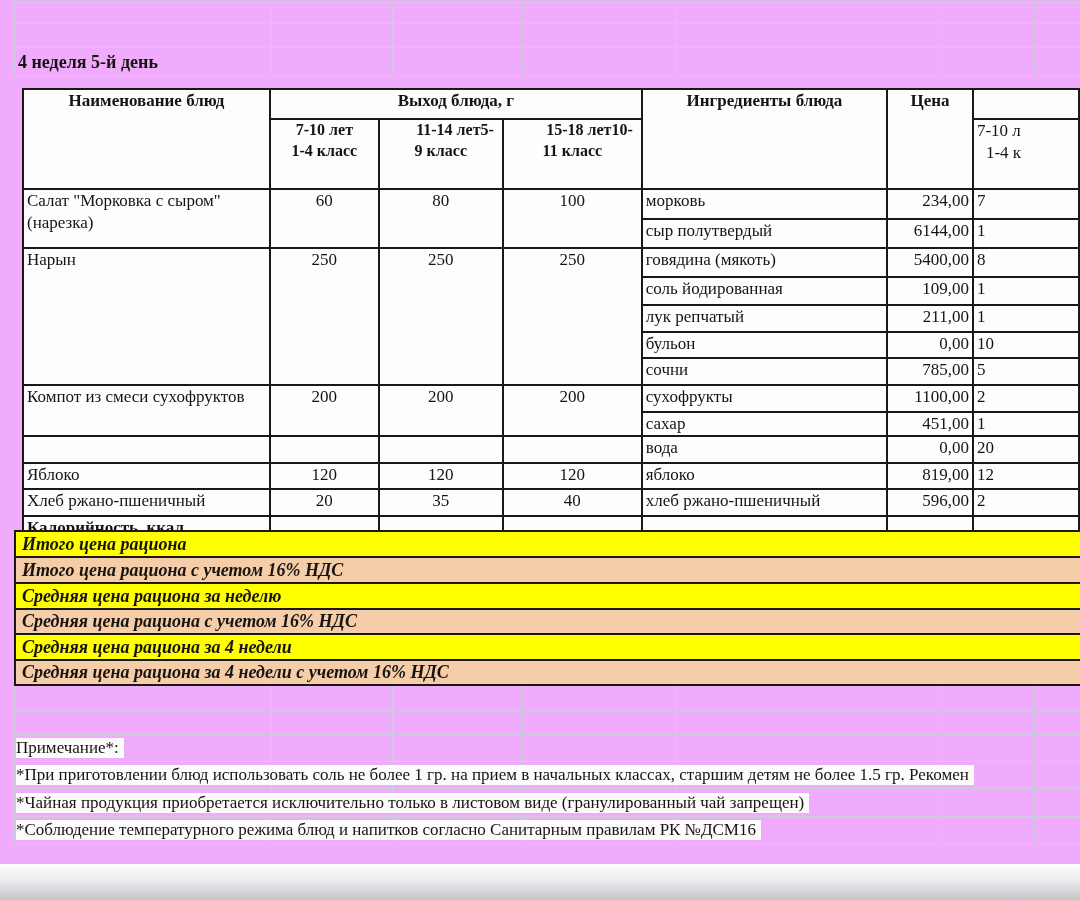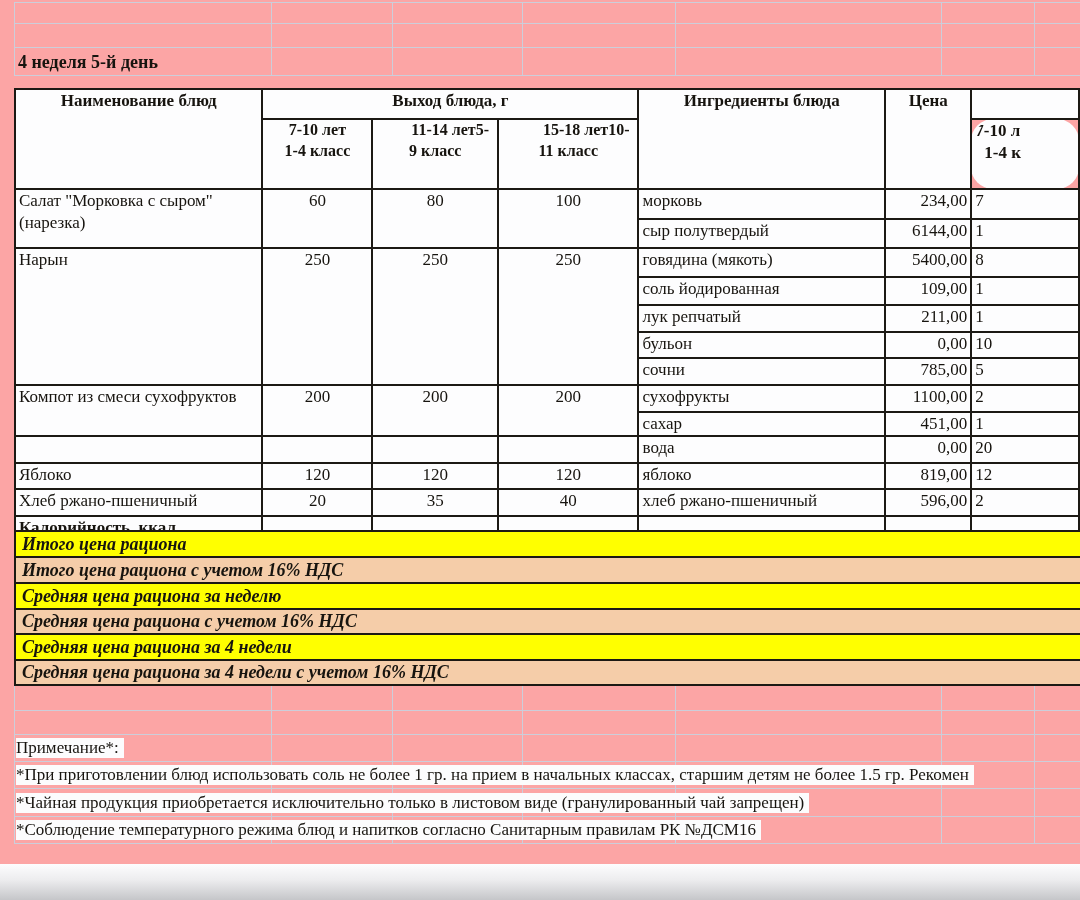--- a/index.html
+++ b/index.html
@@ -1,46 +1,46 @@
 <!DOCTYPE html>
 <html><head>
 <meta charset="utf-8">
 <style>
   html,body{margin:0;padding:0;}
   body{width:1080px;height:900px;overflow:hidden;background:#e9e9ec;}
-  .sheet{position:relative;width:1080px;height:900px;background:#fca5a5;overflow:hidden;
+  .sheet{position:relative;width:1080px;height:900px;background:#f0abfc;overflow:hidden;
          font-family:"Liberation Serif", serif;color:#17140f;}
   
   .grid{position:absolute;left:14px;width:1066px;}
   .grid-row{position:relative;border-bottom:1px solid #ccceda;overflow:hidden;}
   .grid-row .vl{position:absolute;top:0;bottom:0;width:1px;background:#ccceda;}
   .vl.v0{left:0;} .vl.v1{left:257px;} .vl.v2{left:378px;} .vl.v3{left:508px;}
   .vl.v4{left:661px;} .vl.v5{left:927px;} .vl.v6{left:1020px;}
   .week-label{position:absolute;left:4px;top:50%;transform:translateY(-50%);
               font-weight:bold;font-size:18px;white-space:nowrap;}
   .note-text{position:absolute;left:2px;top:50%;transform:translateY(-50%);
              background:#fcfcfd;white-space:nowrap;font-size:17px;padding-right:5px;z-index:2;}
   .italic-note{font-style:italic;font-size:16px;letter-spacing:-0.2px;}
   
-  table.menu{position:absolute;left:14px;top:88px;border-collapse:collapse;table-layout:fixed;}
+  table.menu{position:absolute;left:22px;top:88px;border-collapse:collapse;table-layout:fixed;}
   table.menu td{border:2px solid #1c1914;font-size:17px;padding:0 3px;overflow:hidden;
                 vertical-align:top;background:#fdfdfe;line-height:1.3;}
   td.hc{text-align:center;vertical-align:middle;font-weight:bold;}
   td.dish{white-space:nowrap;padding-left:4px;}
   td.dish.wrap{white-space:normal;}
   td.bold{font-weight:bold;}
   td.num{text-align:center;padding-top:1px;}
   td.ing{padding-left:5px;white-space:nowrap;margin-top:25px;}
   td.price{text-align:right;padding-right:7px;white-space:nowrap;margin-top:16px;}
   td.extra{padding-left:30px;white-space:nowrap;}
   .subline1{display:flex;justify-content:flex-end;padding:0 5px;font-weight:bold;font-size:16px;}
   .subline1.center{justify-content:center;}
   .subline2{text-align:center;font-weight:bold;font-size:16px;}
   td.sub{vertical-align:middle;}
-  td.extra-sub{vertical-align:middle;padding-left:16px;font-weight:bold;font-size:16px;border-radius:22px;}
+  td.extra-sub{vertical-align:middle;padding-left:16px;font-weight:normal;font-size:16px;}
   td.extra-sub .l2{padding-left:9px;}
   
   .summary{position:absolute;left:14px;top:530px;width:1076px;border-bottom:2px solid #1c1914;}
   .summary .srow{box-sizing:border-box;border-top:2px solid #1c1914;border-left:2px solid #1c1914;
                  display:flex;align-items:center;padding-left:6px;
                  font-weight:bold;font-style:italic;font-size:18px;white-space:nowrap;overflow:hidden;}
   .srow.yellow{background:#FFFF00;}
   .srow.peach{background:#F5CDA9;}
   
   .fade{position:absolute;left:0;top:864px;width:1080px;height:36px;

